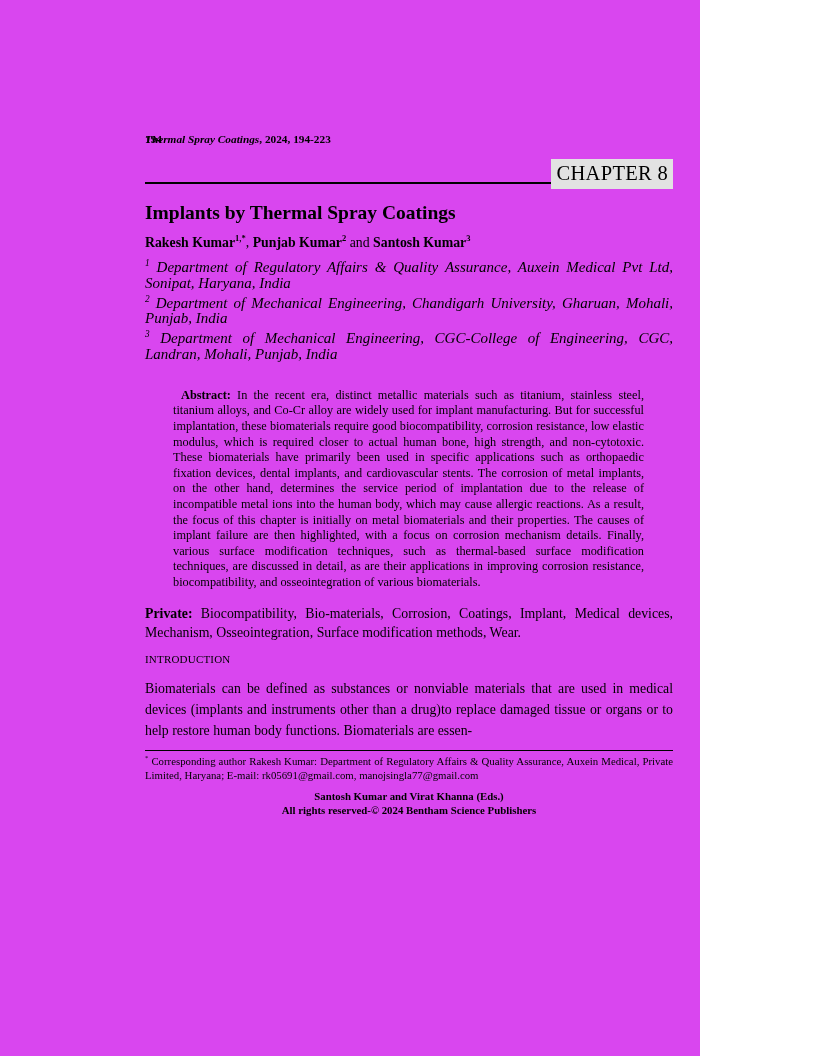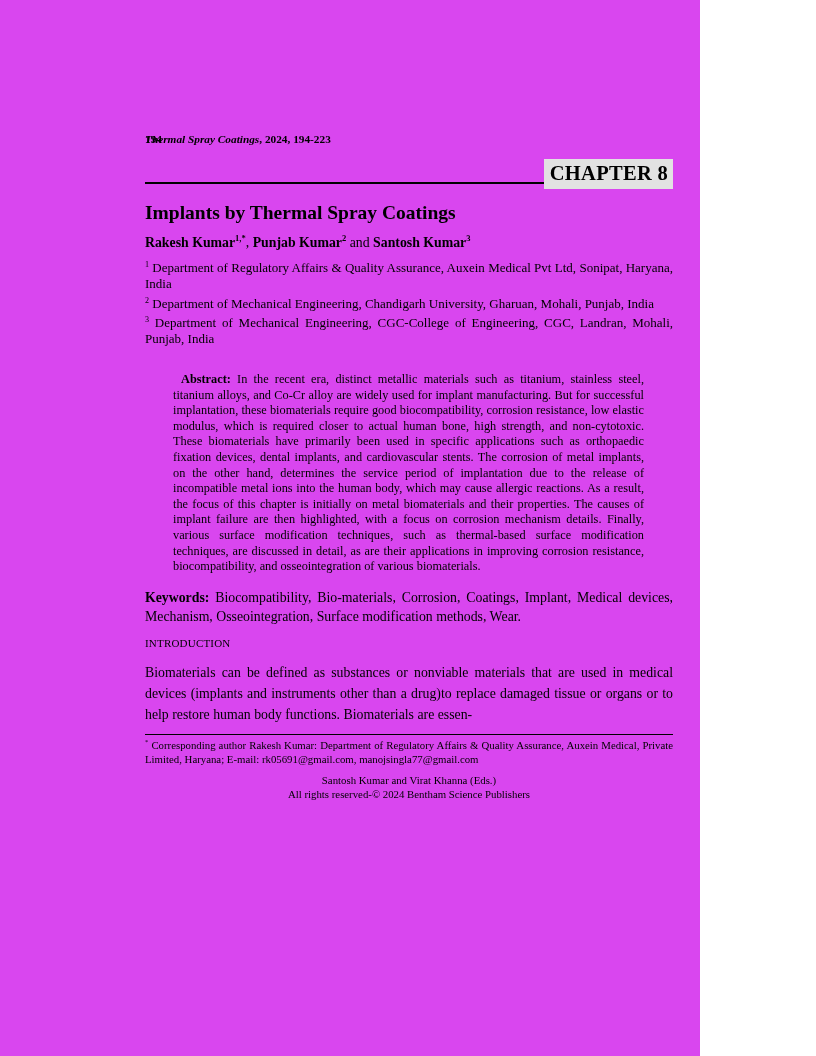--- a/index.html
+++ b/index.html
@@ -29,21 +29,21 @@
 
   .chapter-row {
     margin-top:10px;
     text-align:right;
     border-bottom:2px solid #000;
     height:28px;
   }
   .chapter-badge {
     display:inline-block;
     background:#e2e2e2;
-    font-size:20.5px; font-weight:bold;
+    font-size:20.5px; font-weight:normal;
     line-height:26px;
     padding:1px 5px 3px 6px;
     transform:translateY(3px);
     letter-spacing:0.3px;
   }
 
   .chapter-title {
     margin-top:14px;
     font-size:19.5px; font-weight:bold;
     line-height:29px;
@@ -52,21 +52,22 @@
   .chapter-title .t-line1 { text-align-last:justify; }
 
   .authors-line {
     margin-top:7px;
     font-size:13.8px; line-height:17px;
   }
   .authors-line b { font-weight:bold; }
 
   .affiliations { margin-top:9px; }
   .affiliation {
-    font-size:13px; line-height:15.8px;
+    font-style:italic;
+    font-size:15px; line-height:15.8px;
     text-align:justify;
     margin-top:4px;
   }
   .affiliation:first-child { margin-top:0; }
 
   .abstract {
     margin-top:25px;
     padding-left:28px; padding-right:29px;
     font-size:12.3px; line-height:15.6px;
     text-align:justify;
@@ -99,21 +100,21 @@
     border-top:1.5px solid #000;
     padding-top:3px;
     font-size:10.8px; line-height:14px;
     text-align:justify;
   }
   .footnote b { font-weight:normal; }
 
   .book-footer {
     margin-top:7px;
     text-align:center;
-    font-size:10.8px; font-weight:normal;
+    font-size:10.8px; font-weight:bold;
     line-height:14px;
   }
 </style>
 </head>
 <body>
 
 <div class="page">
   <div class="content">
 
     <div class="running-head">
@@ -132,21 +133,21 @@
     <p class="authors-line"><b><span>Rakesh Kumar</span><sup>1,*</sup></b><span>, </span><b><span>Punjab Kumar</span><sup>2</sup></b><span> and </span><b><span>Santosh Kumar</span><sup>3</sup></b></p>
 
     <div class="affiliations">
       <p class="affiliation"><sup>1</sup><span> Department of Regulatory Affairs &amp; Quality Assurance, Auxein Medical Pvt Ltd, Sonipat, Haryana, India</span></p>
       <p class="affiliation"><sup>2</sup><span> Department of Mechanical Engineering, Chandigarh University, Gharuan, Mohali, Punjab, India</span></p>
       <p class="affiliation"><sup>3</sup><span> Department of Mechanical Engineering, CGC-College of Engineering, CGC, Landran, Mohali, Punjab, India</span></p>
     </div>
 
     <p class="abstract"><b>Abstract:</b><span> In the recent era, distinct metallic materials such as titanium, stainless steel, titanium alloys, and Co-Cr alloy are widely used for implant manufacturing. But for successful implantation, these biomaterials require good biocompatibility, corrosion resistance, low elastic modulus, which is required closer to actual human bone, high strength, and non-cytotoxic. These biomaterials have primarily been used in specific applications such as orthopaedic fixation devices, dental implants, and cardiovascular stents. The corrosion of metal implants, on the other hand, determines the service period of implantation due to the release of incompatible metal ions into the human body, which may cause allergic reactions. As a result, the focus of this chapter is initially on metal biomaterials and their properties. The causes of implant failure are then highlighted, with a focus on corrosion mechanism details. Finally, various surface modification techniques, such as thermal-based surface modification techniques, are discussed in detail, as are their applications in improving corrosion resistance, biocompatibility, and osseointegration of various biomaterials.</span></p>
 
-    <p class="keywords"><b>Keywords:</b><span> Biocompatibility, Bio-materials, Corrosion, Coatings, Implant, Medical devices, Mechanism, Osseointegration, Surface modification methods, Wear.</span></p>
+    <p class="keywords"><b>Private:</b><span> Biocompatibility, Bio-materials, Corrosion, Coatings, Implant, Medical devices, Mechanism, Osseointegration, Surface modification methods, Wear.</span></p>
 
     <h2 class="section-heading">INTRODUCTION</h2>
 
     <p class="intro-paragraph">Biomaterials can be defined as substances or nonviable materials that are used in medical devices (implants and instruments other than a drug)to replace damaged tissue or organs or to help restore human body functions. Biomaterials are essen-</p>
 
     <div class="footnote"><sup>*</sup><b> Corresponding author Rakesh Kumar:</b><span> Department of Regulatory Affairs &amp; Quality Assurance, Auxein Medical, Private Limited, Haryana; E-mail: rk05691@gmail.com, manojsingla77@gmail.com</span></div>
 
     <div class="book-footer">
       <div>Santosh Kumar and Virat Khanna (Eds.)</div>
       <div>All rights reserved-© 2024 Bentham Science Publishers</div>

